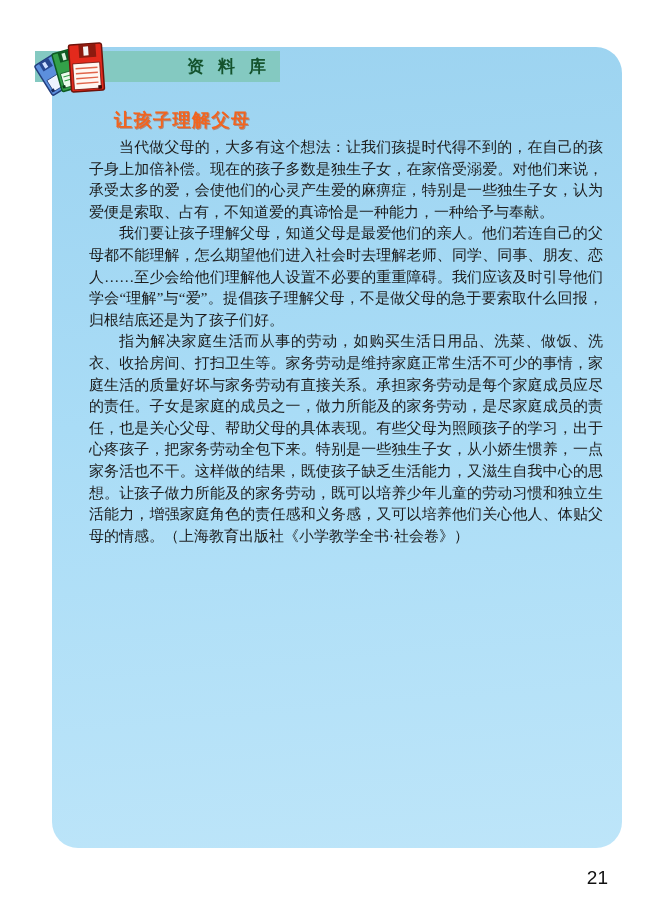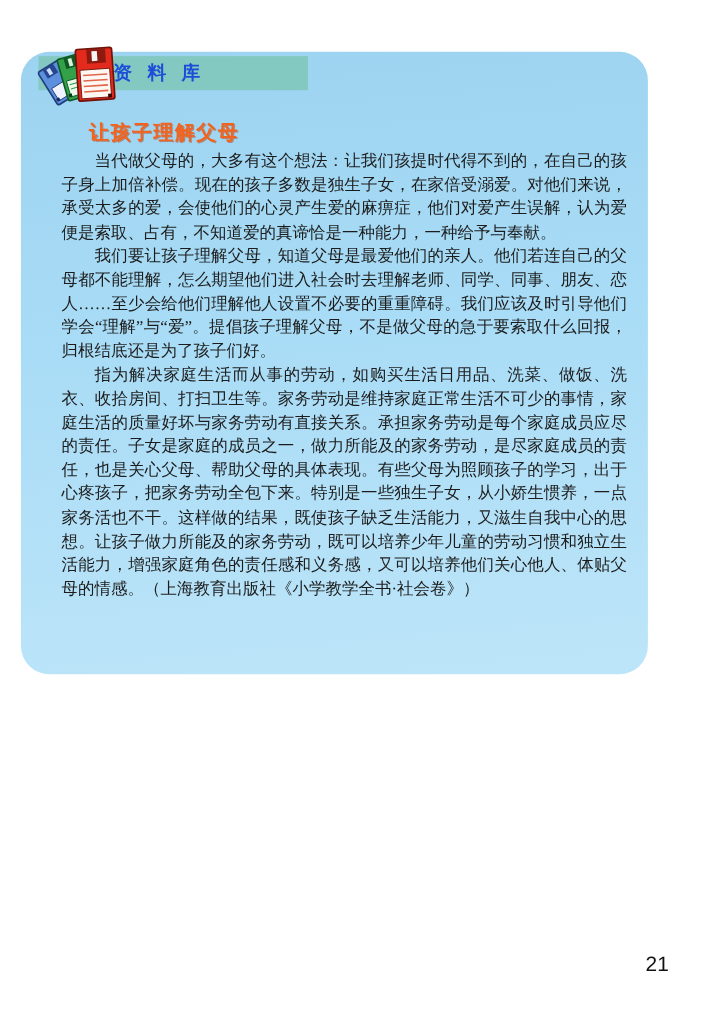--- a/index.html
+++ b/index.html
@@ -2,32 +2,32 @@
 <html><head>
 <meta charset="utf-8">
 <style>
   html,body{margin:0;padding:0;}
   body{
     width:650px;height:919px;background:#ffffff;position:relative;overflow:hidden;
     font-family:"Liberation Serif","DejaVu Serif",serif;
   }
   .page{position:absolute;inset:0;width:650px;height:919px;}
   .panel{
-    position:absolute;left:19px;top:47px;width:570px;height:566px;
+    position:absolute;left:52px;top:47px;width:570px;height:801px;
     border-radius:26px;
     background:linear-gradient(175deg,#9cd3f0 0%,#a9dcf6 45%,#bde5f9 100%);
   }
   .banner{
     position:absolute;left:35px;top:51px;width:245px;height:31px;
     background:#84c9c1;z-index:2;
   }
   .banner-label{
     display:block;padding-left:68px;line-height:31px;
     font-family:"Liberation Sans","DejaVu Sans",sans-serif;
-    font-size:17px;font-weight:bold;color:#1d4ed8;letter-spacing:14px;white-space:nowrap;
+    font-size:17px;font-weight:bold;color:#14532d;letter-spacing:14px;white-space:nowrap;text-align:right;
   }
   .disks{position:absolute;left:34px;top:37px;width:76px;height:70px;z-index:3;}
   .content{
     position:absolute;left:37px;top:62px;width:514px;
   }
   .section-heading{
     margin:0 0 6px 25px;
     font-family:"Liberation Sans","DejaVu Sans",sans-serif;
     font-size:18px;font-weight:800;line-height:22px;
     color:#f2641e;letter-spacing:1.5px;
@@ -46,21 +46,21 @@
 </style>
 </head>
 <body>
 
 <div class="page">
 
   <div class="panel">
     <div class="content">
 
       <h2 class="section-heading">让孩子理解父母</h2>
-      <p class="body-text">当代做父母的，大多有这个想法：让我们孩提时代得不到的，在自己的孩子身上加倍补偿。现在的孩子多数是独生子女，在家倍受溺爱。对他们来说，承受太多的爱，会使他们的心灵产生爱的麻痹症，他们对爱产生误解，认为爱便是索取、占有，不知道爱的真谛恰是一种能力，一种给予与奉献。</p>
+      <p class="body-text">当代做父母的，大多有这个想法：让我们孩提时代得不到的，在自己的孩子身上加倍补偿。现在的孩子多数是独生子女，在家倍受溺爱。对他们来说，承受太多的爱，会使他们的心灵产生爱的麻痹症，特别是一些独生子女，认为爱便是索取、占有，不知道爱的真谛恰是一种能力，一种给予与奉献。</p>
       <p class="body-text">我们要让孩子理解父母，知道父母是最爱他们的亲人。他们若连自己的父母都不能理解，怎么期望他们进入社会时去理解老师、同学、同事、朋友、恋人……至少会给他们理解他人设置不必要的重重障碍。我们应该及时引导他们学会“理解”与“爱”。提倡孩子理解父母，不是做父母的急于要索取什么回报，归根结底还是为了孩子们好。</p>
 
       <p class="body-text">指为解决家庭生活而从事的劳动，如购买生活日用品、洗菜、做饭、洗衣、收拾房间、打扫卫生等。家务劳动是维持家庭正常生活不可少的事情，家庭生活的质量好坏与家务劳动有直接关系。承担家务劳动是每个家庭成员应尽的责任。子女是家庭的成员之一，做力所能及的家务劳动，是尽家庭成员的责任，也是关心父母、帮助父母的具体表现。有些父母为照顾孩子的学习，出于心疼孩子，把家务劳动全包下来。特别是一些独生子女，从小娇生惯养，一点家务活也不干。这样做的结果，既使孩子缺乏生活能力，又滋生自我中心的思想。让孩子做力所能及的家务劳动，既可以培养少年儿童的劳动习惯和独立生活能力，增强家庭角色的责任感和义务感，又可以培养他们关心他人、体贴父母的情感。（上海教育出版社《小学教学全书·社会卷》）</p>
 
     </div>
   </div>
 
   <div class="banner">
     <span class="banner-label">资料库</span>
   </div>

